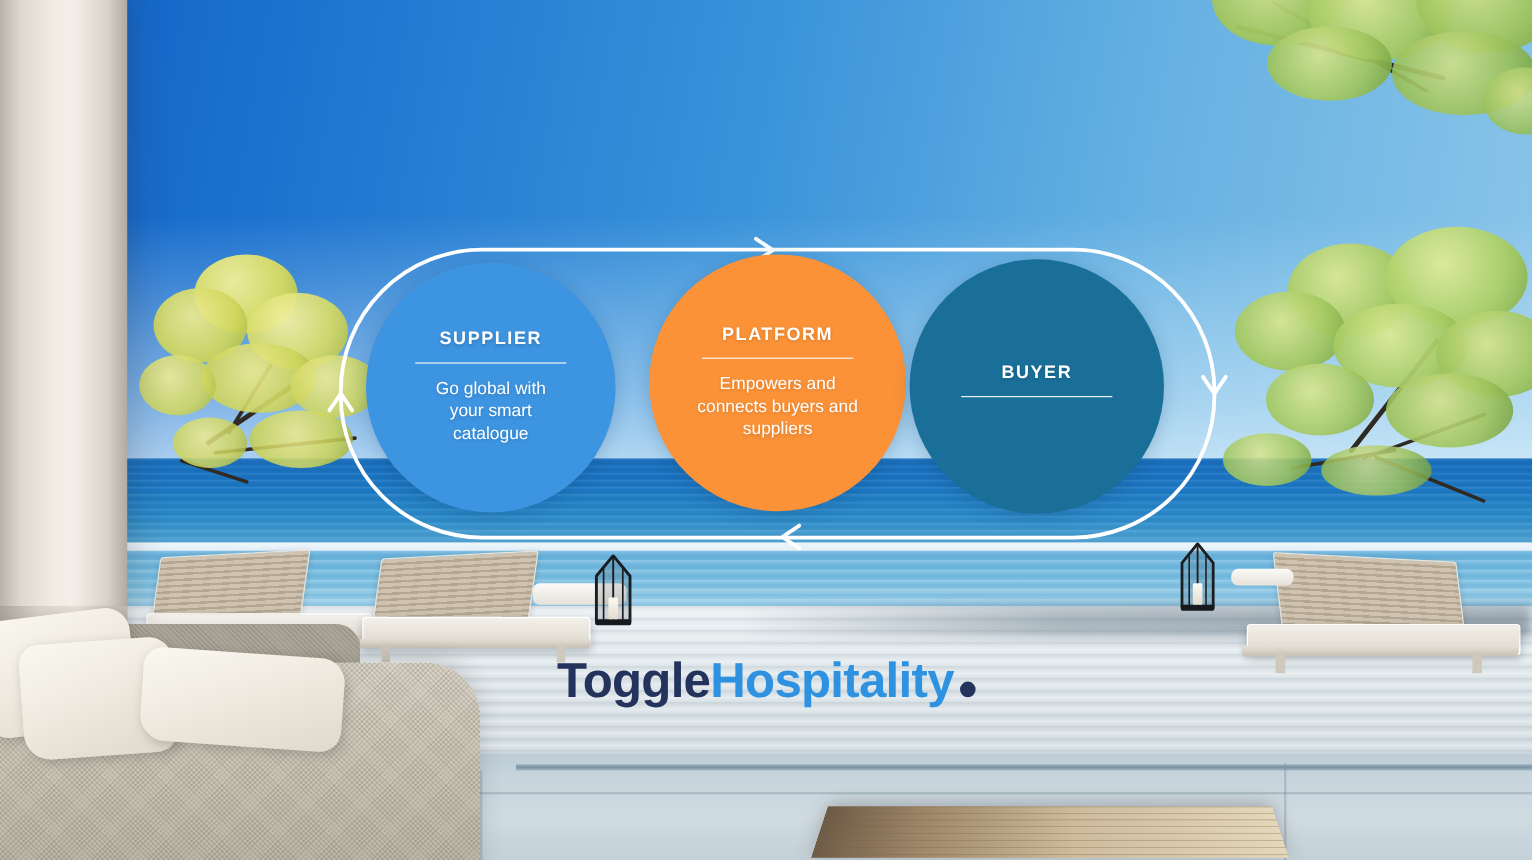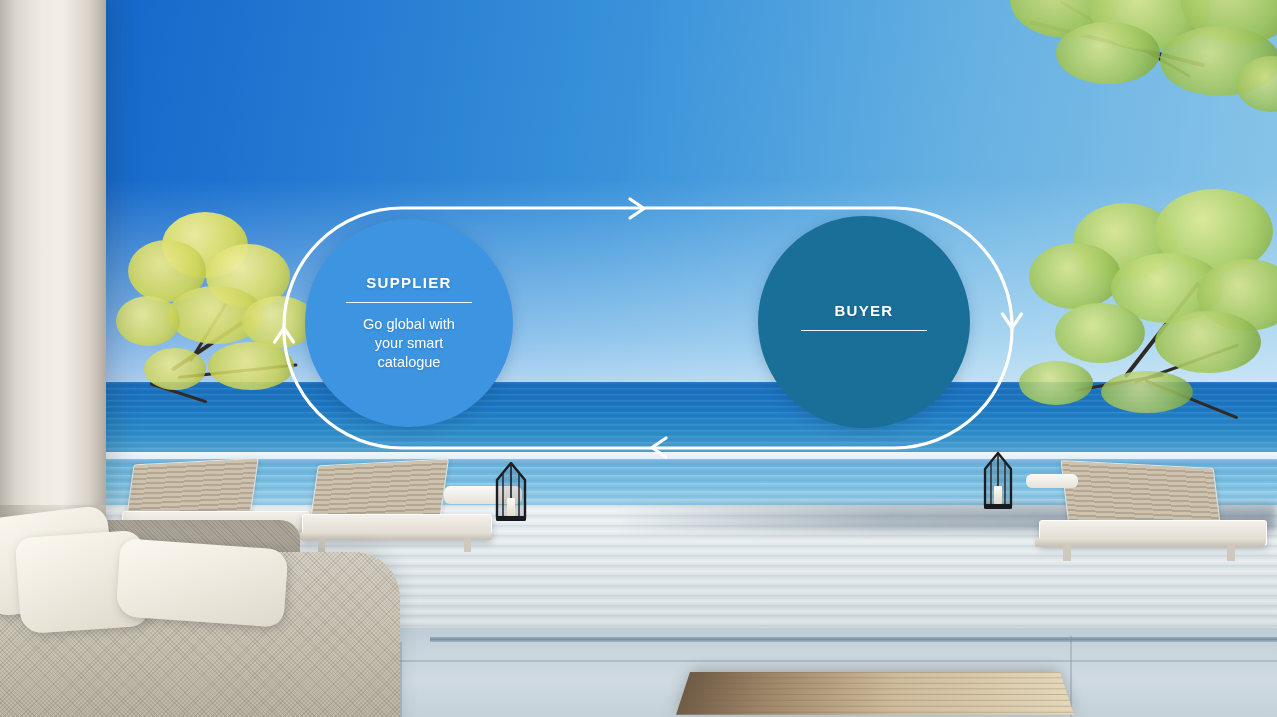--- a/index.html
+++ b/index.html
@@ -337,22 +337,30 @@
 
       <polyline points="724.5,120 734,134 743.5,120" fill="none" stroke="#ffffff" stroke-width="3.2" stroke-linecap="round" stroke-linejoin="round"></polyline>
     </svg>
 
     <div class="node" id="node-supplier" style="background:#3d94e0;">
       <div class="node-title">SUPPLIER</div>
       <div class="node-rule"></div>
       <div class="node-desc" style="width:124px;">Go global with your smart catalogue</div>
     </div>
 
+    <div class="node" id="node-platform" style="background:#fb9237;">
+      <div class="node-title">PLATFORM</div>
+      <div class="node-rule"></div>
+      <div class="node-desc" style="width:140px;">Empowers and connects buyers and suppliers</div>
+    </div>
 
     <div class="node" id="node-buyer" style="background:#1a6f99;">
       <div class="node-title">BUYER</div>
       <div class="node-rule"></div>
     </div>
 
   </div>
 
+  <div class="logo">
+    <span class="l1">Toggle</span><span class="l2">Hospitality</span><span class="dot"></span>
+  </div>
 
 </div>
 
 </body></html>

